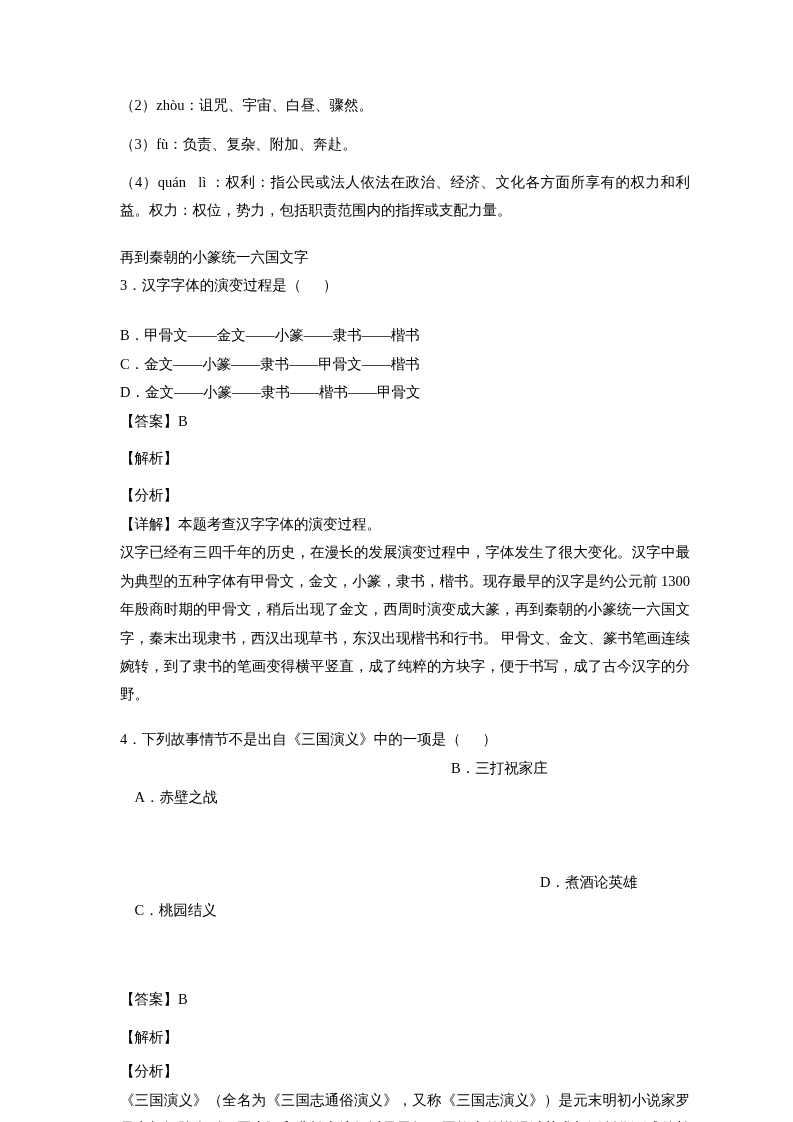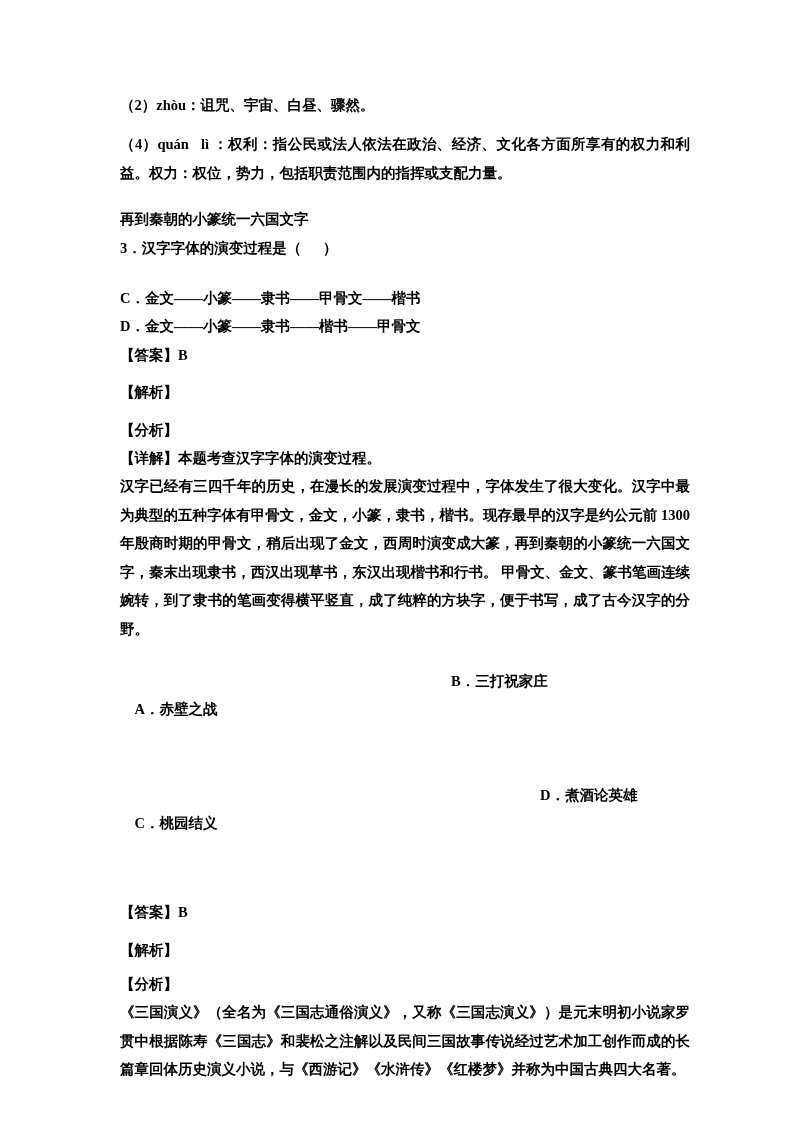--- a/index.html
+++ b/index.html
@@ -9,62 +9,64 @@
     font-family: "Liberation Serif", "DejaVu Serif", serif;
     color: #000;
   }
   .page {
     position: relative;
     width: 793px;
     height: 1122px;
     background: #ffffff;
     padding: 91px 103px 40px 120px;
     overflow: hidden;
-    font-weight: bold;
   }
   .t {
     font-size: 14.5px;
     line-height: 28.4px;
     color: #000;
     white-space: pre-wrap;
   }
   .para { text-align: justify; }
   .mb1  { margin-bottom: 1px; }
   .mb2  { margin-bottom: 18px; }
   .mb4  { margin-bottom: 4px; }
   .mb5  { margin-bottom: 22px; }
   .mb6  { margin-bottom: 6px; }
   .mb9  { margin-bottom: 9px; }
   .mb10 { margin-bottom: 10px; }
   .mb11 { margin-bottom: 11px; }
-  .mb24 { margin-bottom: 24px; }
+  .mb24 { margin-bottom: 16px; }
   .opt-row { position: relative; }
   .opt-col-b { position: absolute; left: 310px; top: 0; margin-left: 21px; }
   .opt-col-d { position: absolute; left: 420px; top: 0; }
 </style>
 </head>
 <body>
 
 <div class="page">
 
   <div class="t mb11">（2）zhòu：诅咒、宇宙、白昼、骤然。</div>
+  <div class="t mb9">（3）fù：负责、复杂、附加、奔赴。</div>
   <div class="t para mb2">（4）quán   lì ：权利：指公民或法人依法在政治、经济、文化各方面所享有的权力和利益。权力：权位，势力，包括职责范围内的指挥或支配力量。</div>
 
   <div class="t">再到秦朝的小篆统一六国文字</div>
 
   <div class="t mb5">3．汉字字体的演变过程是（      ）</div>
+  <div class="t">B．甲骨文——金文——小篆——隶书——楷书</div>
   <div class="t">C．金文——小篆——隶书——甲骨文——楷书</div>
   <div class="t">D．金文——小篆——隶书——楷书——甲骨文</div>
 
   <div class="t mb9">【答案】B</div>
   <div class="t mb9">【解析】</div>
   <div class="t">【分析】</div>
   <div class="t">【详解】本题考查汉字字体的演变过程。</div>
   <div class="t para mb24">汉字已经有三四千年的历史，在漫长的发展演变过程中，字体发生了很大变化。汉字中最为典型的五种字体有甲骨文，金文，小篆，隶书，楷书。现存最早的汉字是约公元前 1300 年殷商时期的甲骨文，稍后出现了金文，西周时演变成大篆，再到秦朝的小篆统一六国文字，秦末出现隶书，西汉出现草书，东汉出现楷书和行书。 甲骨文、金文、篆书笔画连续婉转，到了隶书的笔画变得横平竖直，成了纯粹的方块字，便于书写，成了古今汉字的分野。</div>
 
+  <div class="t mb1">4．下列故事情节不是出自《三国演义》中的一项是（      ）</div>
   <div class="t opt-row">
     <span>A．赤壁之战</span>
     <span class="opt-col-b">B．三打祝家庄</span>
   </div>
   <div class="t opt-row mb4">
     <span>C．桃园结义</span>
     <span class="opt-col-d">D．煮酒论英雄</span>
   </div>
 
   <div class="t mb9">【答案】B</div>

